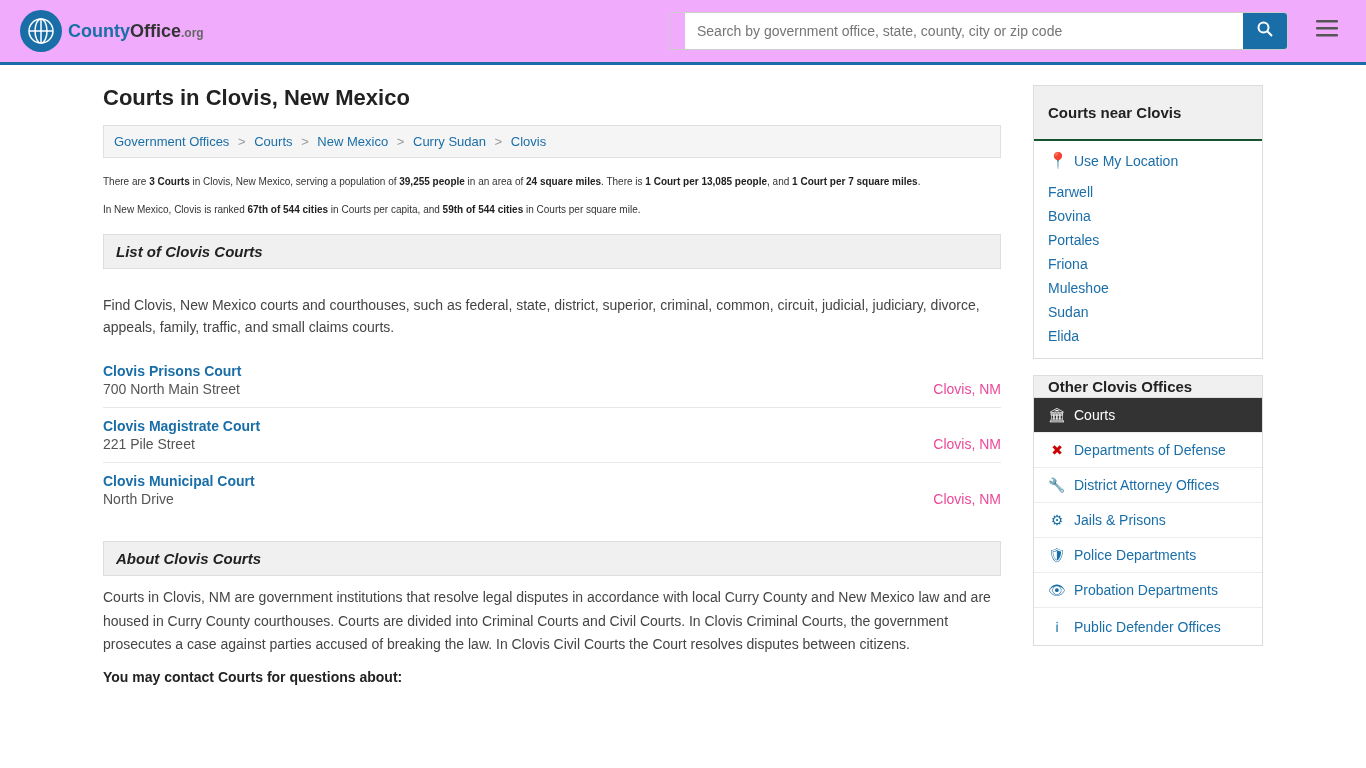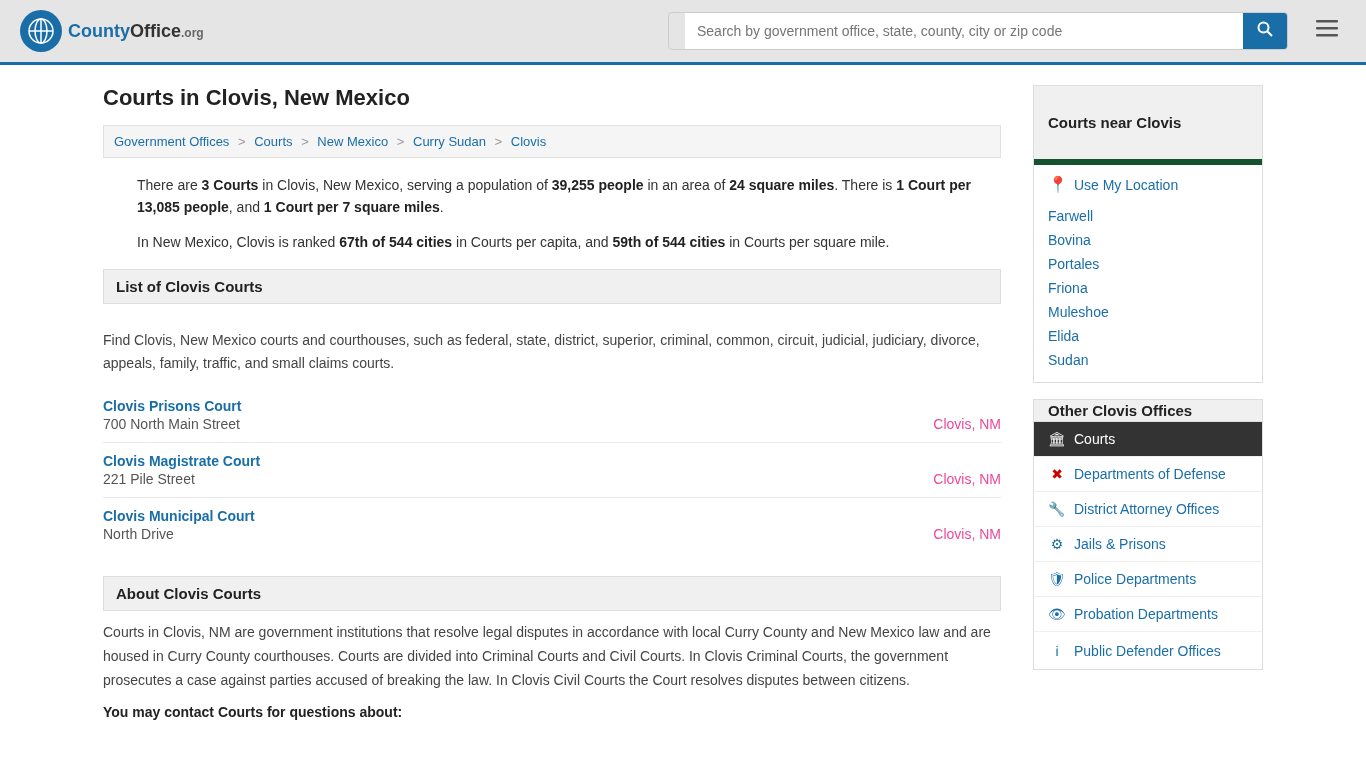--- a/index.html
+++ b/index.html
@@ -1,20 +1,20 @@
 <!DOCTYPE html>
 <html><head>
   <meta charset="utf-8">
   <style>
     * { box-sizing: border-box; margin: 0; padding: 0; }
     body { font-family: Arial, sans-serif; font-size: 14px; color: #333; background: #fff; }
 
     
     .header {
-      background: #e5e5e5;
+      background: #f0abfc;
       border-bottom: 3px solid #1a6ea8;
       padding: 10px 20px;
       display: flex;
       align-items: center;
       gap: 20px;
     }
     .logo-area {
       display: flex;
       align-items: center;
       gap: 6px;
@@ -113,38 +113,38 @@
       color: #1a6ea8;
       text-decoration: none;
     }
     .breadcrumb-sep {
       margin: 0 5px;
       color: #999;
     }
 
     
     .stats-text {
-      font-size: 14px;
+      font-size: 10px;
       line-height: 1.6;
       color: #333;
       margin-bottom: 12px;
-      margin-left: 34px;
     }
     .stats-text strong { color: #222; }
 
     
     .section-heading {
       background: #f0f0f0;
       border: 1px solid #ddd;
       padding: 8px 12px;
       font-size: 15px;
       font-weight: bold;
       color: #222;
       margin-bottom: 10px;
       margin-top: 16px;
+      font-style: italic;
     }
 
     
     .desc-text {
       font-size: 14px;
       line-height: 1.6;
       color: #444;
       margin-bottom: 14px;
       margin-top: 25px;
     }
@@ -182,25 +182,25 @@
       color: #222;
     }
 
     
     .sidebar-box {
       border: 1px solid #ddd;
       margin-bottom: 16px;
     }
     .sidebar-title {
       background: #f0f0f0;
-      padding: 28px 14px;
+      padding: 18px 14px;
       font-size: 15px;
       font-weight: bold;
       color: #222;
-      border-bottom: 6px solid #14532d;
+      border-bottom: 2px solid #14532d;
     }
     .sidebar-inner { padding: 10px 14px; }
     .use-location {
       display: flex;
       align-items: center;
       gap: 6px;
       color: #1a6ea8;
       text-decoration: none;
       font-size: 14px;
       margin-bottom: 10px;
@@ -360,22 +360,22 @@
       <div class="sidebar-inner">
         <a href="#" class="use-location">
           <span class="location-pin">📍</span>
           <span>Use My Location</span>
         </a>
         <a href="#" class="nearby-link">Farwell</a>
         <a href="#" class="nearby-link">Bovina</a>
         <a href="#" class="nearby-link">Portales</a>
         <a href="#" class="nearby-link">Friona</a>
         <a href="#" class="nearby-link">Muleshoe</a>
+        <a href="#" class="nearby-link">Sudan</a>
         <a href="#" class="nearby-link">Elida</a>
-        <a href="#" class="nearby-link">Sudan</a>
       </div>
     </div>
 
     <div class="other-offices-box">
       <div class="other-offices-title">Other Clovis Offices</div>
 
       <a href="#" class="office-item active">
         <span class="office-icon">🏛</span>
         <span>Courts</span>
       </a>

